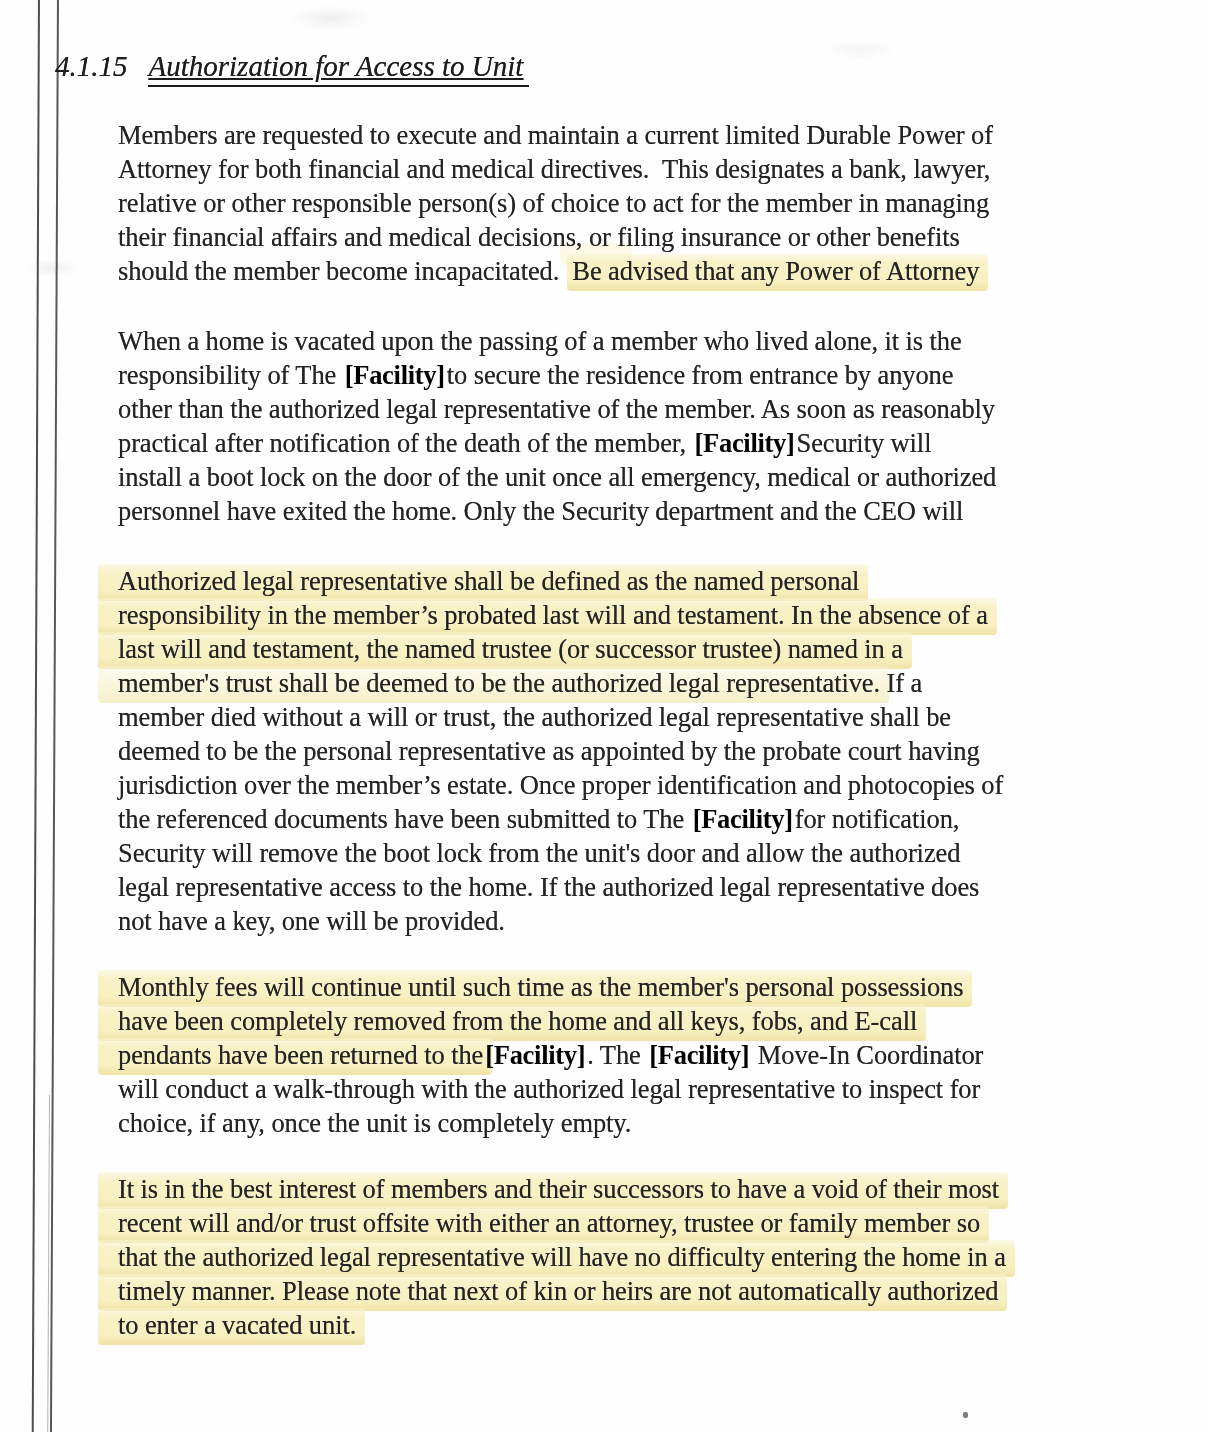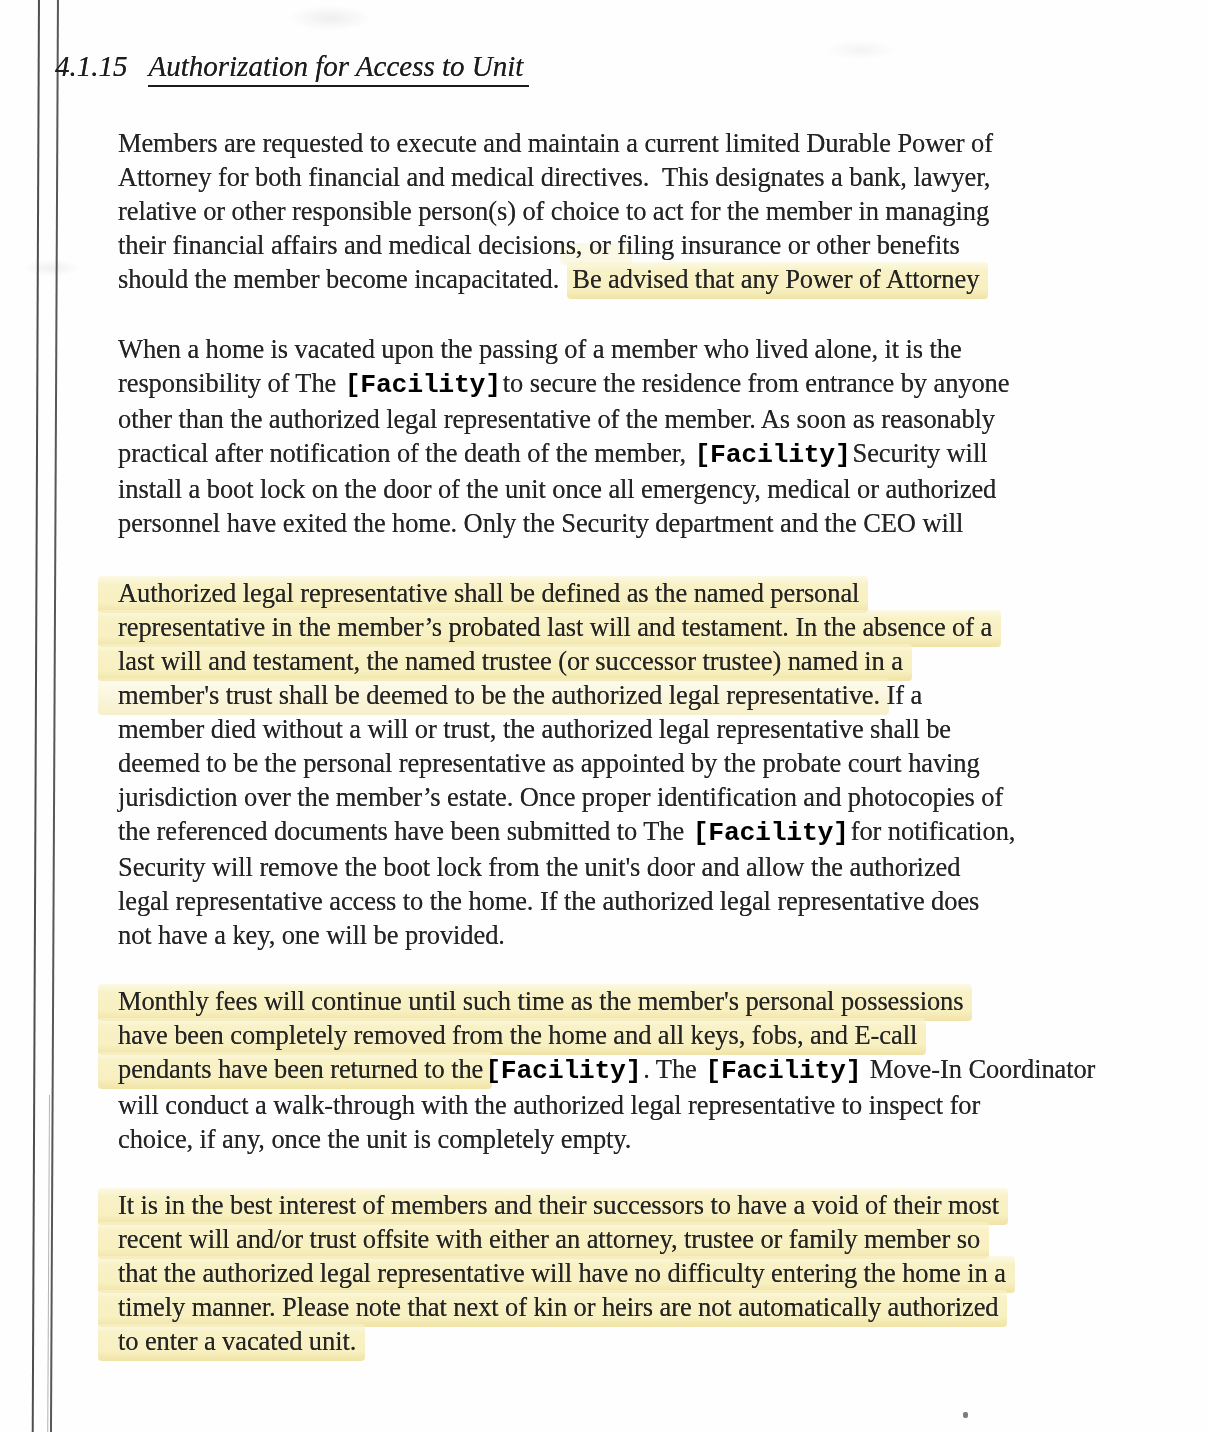--- a/index.html
+++ b/index.html
@@ -27,33 +27,33 @@
   .heading {
     margin-left:-63px;
     font-style:italic;
     font-size:29px;
     line-height:40px;
     color:#1d1d1d;
     text-shadow:0 0 0.5px #333;
     white-space:nowrap;
   }
   .sec-num { margin-right:20px; }
-  .sec-title { border-bottom:2.5px solid #1c1c1c; padding:0 6px 3px 1px; }
+  .sec-title { border-bottom:2.5px solid #1c1c1c; padding:0 6px 3px 1px;text-decoration:underline; }
 
   .para { margin:36px 0 0 0; }
   .para.tight { margin-top:32px; }
   .line {
     display:block;
     white-space:nowrap;
     font-size:26.5px;
     line-height:34px;
     letter-spacing:-0.1px;
     text-shadow:0 0 0.45px rgba(50,50,50,0.75);
   }
-  .first { margin-top:40px; }
+  .first { margin-top:32px; }
 
   mark.hl {
     color:inherit;
     background:linear-gradient(to bottom,
       rgba(250,245,211,0.55) 0%,
       rgba(248,240,192,0.88) 22%,
       rgba(247,238,184,0.88) 72%,
       rgba(238,222,152,0.85) 100%);
     border-radius:4px;
     padding:2px 9px 5px 5px;
@@ -66,21 +66,20 @@
       rgba(248,241,200,0.62) 50%,
       rgba(242,230,170,0.60) 100%);
   }
 
   .facility {
     font-weight:bold;
     color:#000;
     letter-spacing:-0.3px;
     text-shadow:none;
     padding:0 2px;
-    font-family:Liberation Mono, monospace;
   }
   .b { font-weight:normal; color:#1c1c1c; }
 
   .stray-hl {
     position:absolute; left:560px; top:243px; width:72px; height:22px;
     background:rgba(246,238,186,0.35); border-radius:5px;
   }
   .speck {
     position:absolute; left:963px; top:1412px; width:5px; height:6px;
     background:#5c5c5c; border-radius:2px; opacity:0.8;
@@ -112,21 +111,21 @@
       <span class="line"><span>When a home is vacated upon the passing of a member who lived alone, it is the</span></span>
       <span class="line"><span>responsibility of The </span><span class="facility">[Facility]</span><span>to secure the residence from entrance by anyone</span></span>
       <span class="line"><span>other than the authorized legal representative of the member. As soon as reasonably</span></span>
       <span class="line"><span>practical after notification of the death of the member, </span><span class="facility">[Facility]</span><span>Security will</span></span>
       <span class="line"><span>install a boot lock on the door of the unit once all emergency, medical or authorized</span></span>
       <span class="line"><span>personnel have exited the home. Only the Security department and the CEO will</span></span>
     </p>
 
     <p class="para">
       <span class="line"><mark class="hl xl">Authorized legal representative shall be defined as the named personal</mark></span>
-      <span class="line"><mark class="hl xl"><span>representative in the member’s </span><span class="b">probated</span><span> last will and testament. In the absence of a</span></mark></span>
+      <span class="line"><mark class="hl xl"><span>responsibility in the member’s </span><span class="b">probated</span><span> last will and testament. In the absence of a</span></mark></span>
       <span class="line"><mark class="hl xl">last will and testament, the named trustee (or successor trustee) named in a</mark></span>
       <span class="line"><mark class="hl xl faint">member's trust shall be deemed to be the authorized legal representative.</mark><span> If a</span></span>
       <span class="line"><span>member died without a will or trust, the authorized legal representative shall be</span></span>
       <span class="line"><span>deemed to be the personal representative as appointed by the probate court having</span></span>
       <span class="line"><span>jurisdiction over the member’s estate. Once proper identification and photocopies of</span></span>
       <span class="line"><span>the referenced documents have been submitted to The </span><span class="facility">[Facility]</span><span>for notification,</span></span>
       <span class="line"><span>Security will remove the boot lock from the unit's door and allow the authorized</span></span>
       <span class="line"><span>legal representative access to the home. If the authorized legal representative does</span></span>
       <span class="line"><span>not have a key, one will be provided.</span></span>
     </p>

